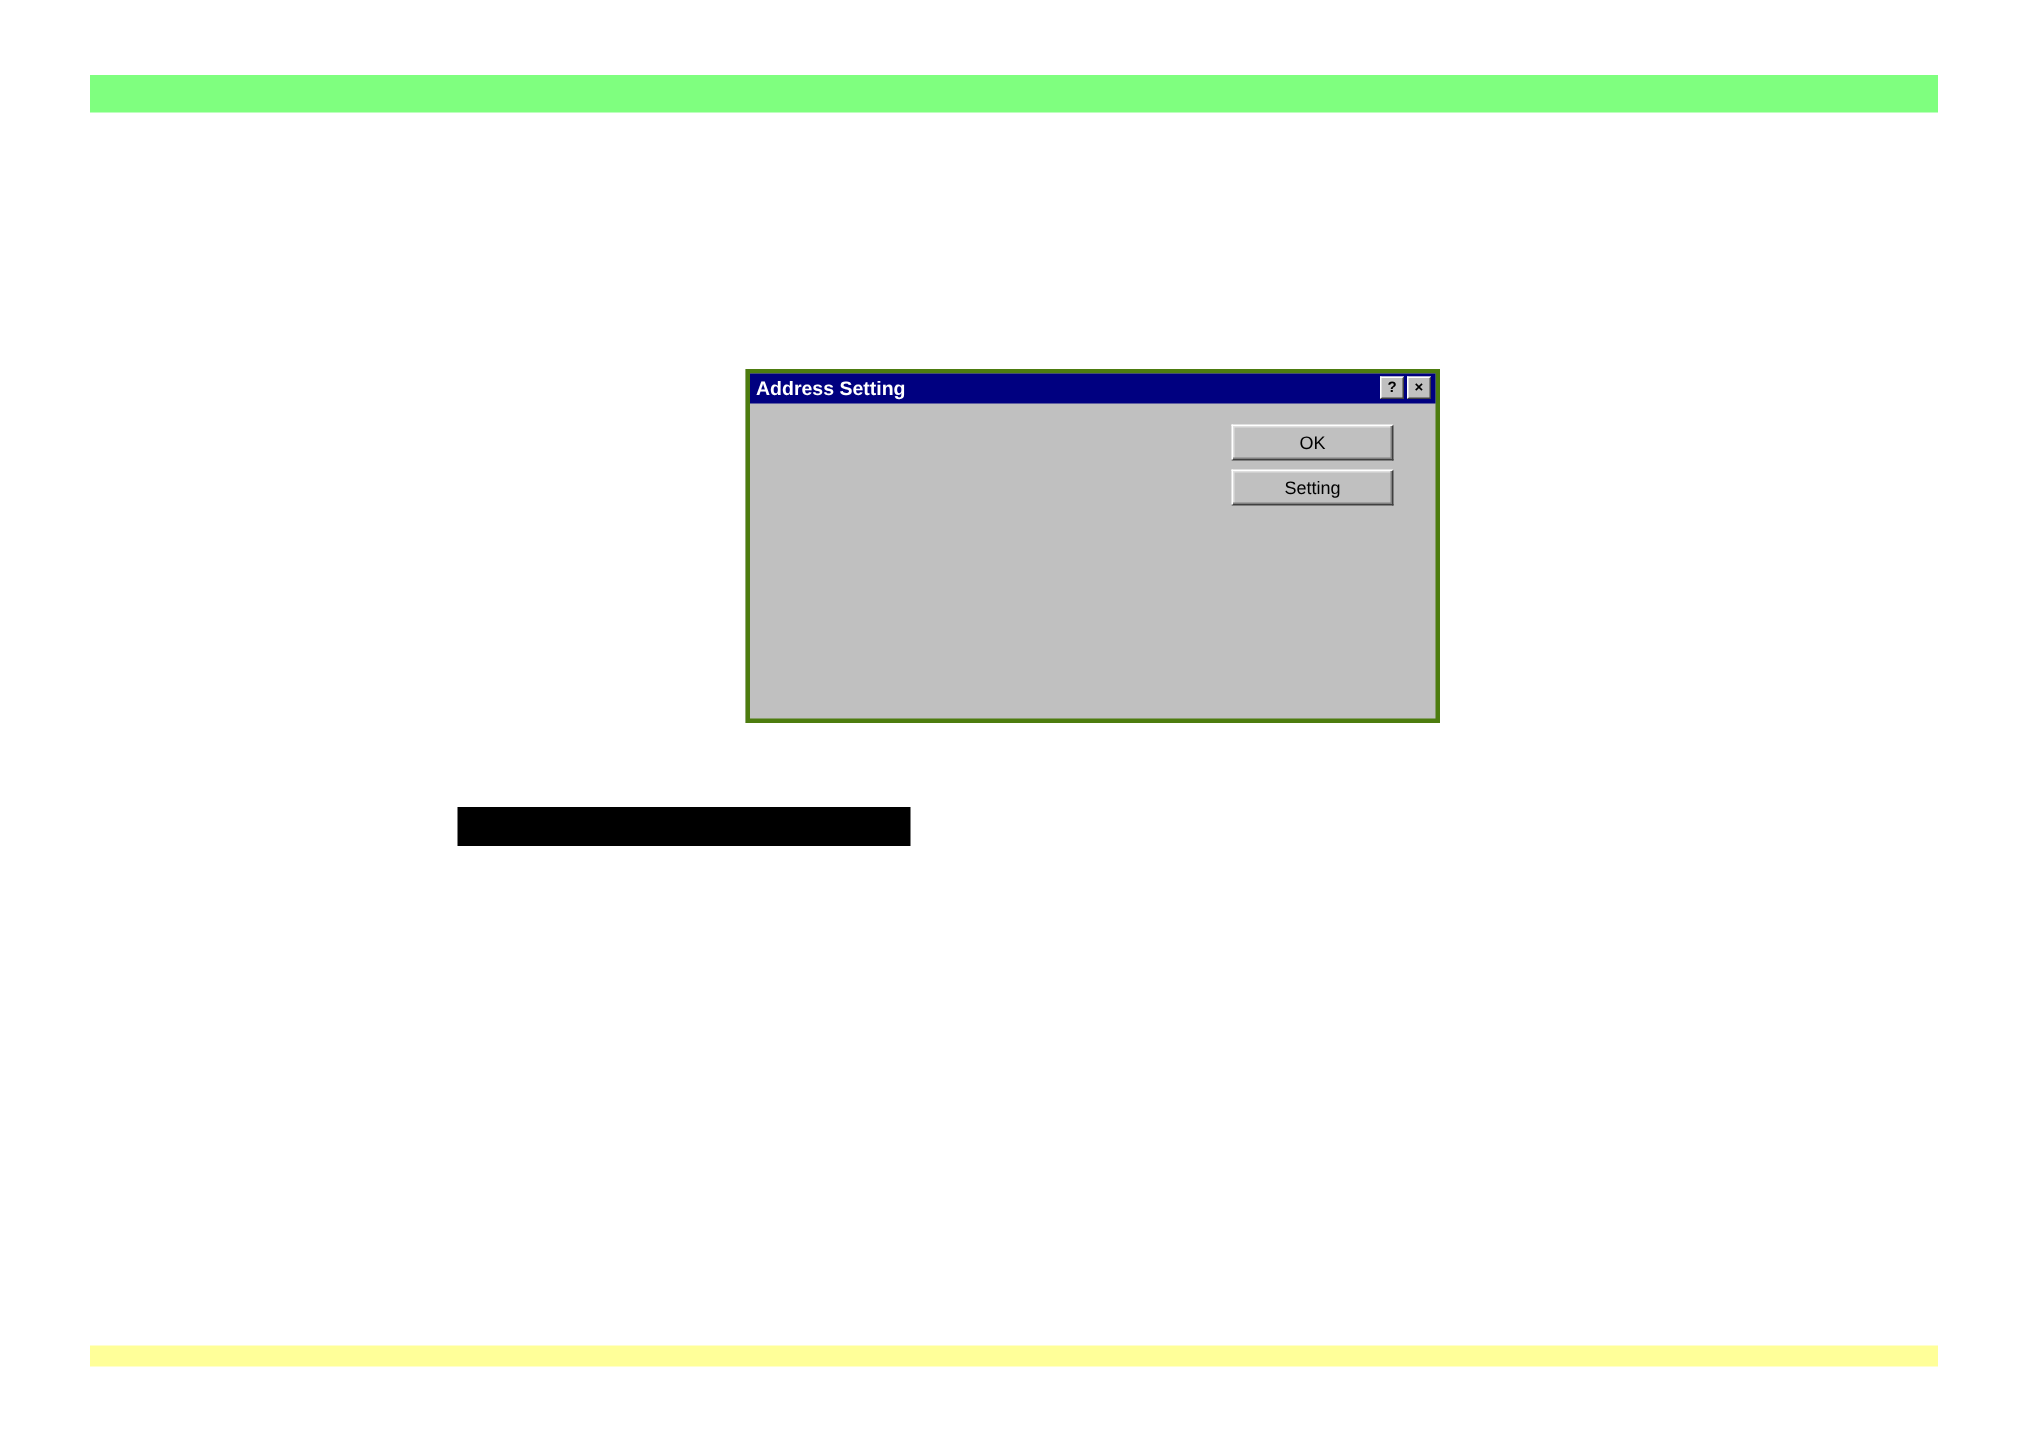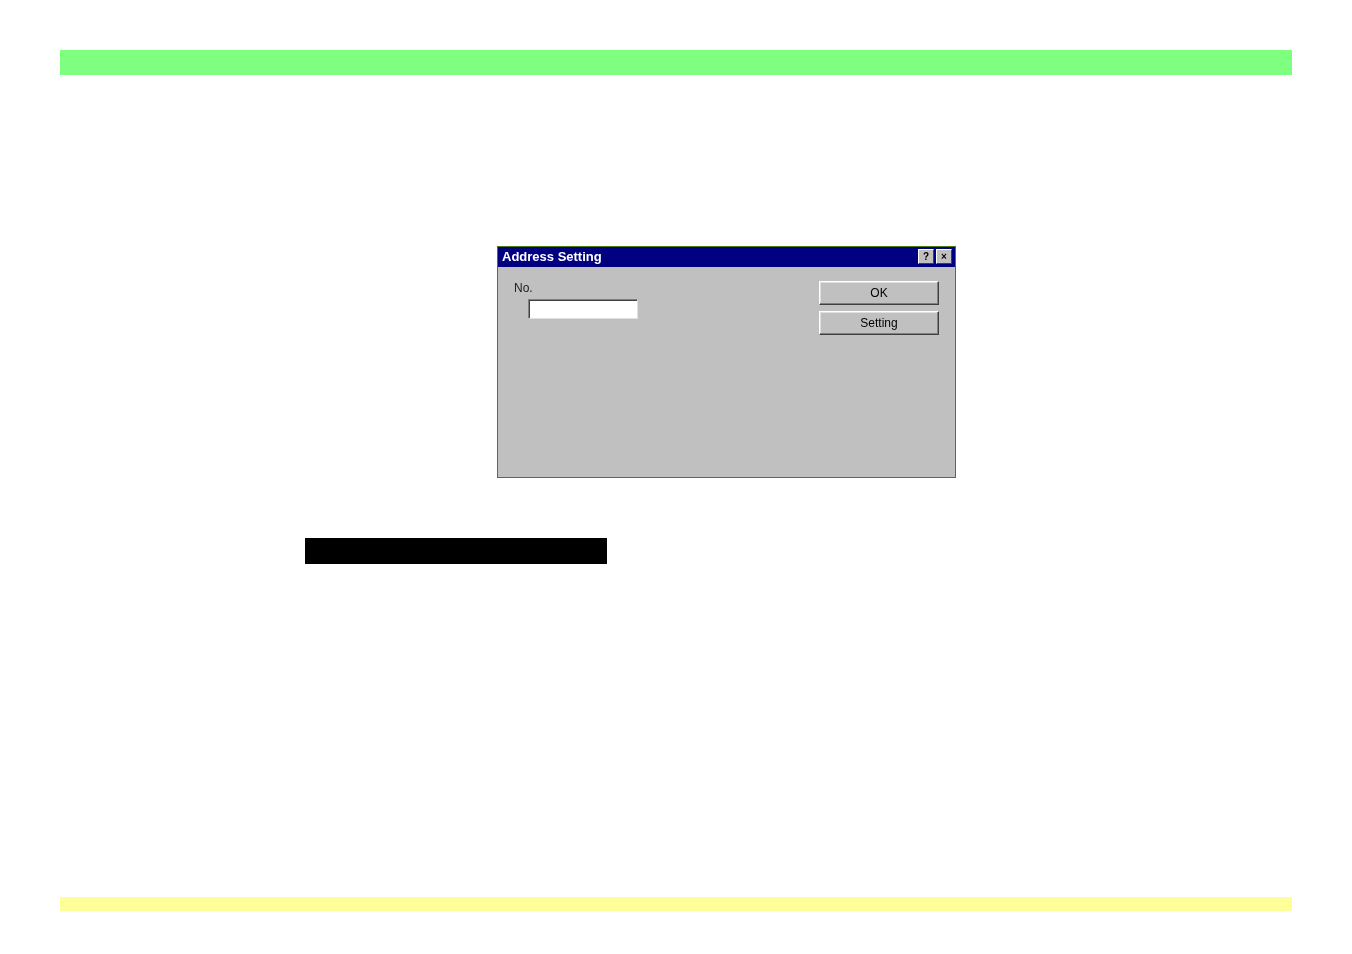--- a/index.html
+++ b/index.html
@@ -42,21 +42,21 @@
     background: #000000;
   }
 
   
   .dialog {
     position: absolute;
     left: 497px;
     top: 246px;
     width: 457px;
     background: #c0c0c0;
-    border: 1px solid #4d7c0f;
+    border: 3px solid #4d7c0f;
     box-shadow: 2px 2px 0 rgba(0,0,0,0);
   }
 
   .titlebar {
     background: #000080;
     color: #fff;
     font-weight: bold;
     font-size: 13px;
     padding: 2px 3px 3px 4px;
     display: flex;
@@ -120,21 +120,21 @@
     font-size: 12px;
   }
   .input-no    { width: 110px; margin-left: 14px; }
   .input-name  { width: 252px; margin-left: 14px; }
   .input-email { width: 252px; margin-left: 14px; }
 
   .field-block { margin-bottom: 14px; }
 
   .win-btn {
     display: block;
-    width: 120px;
+    width: 108px;
     height: 24px;
     background: #c0c0c0;
     border-top: 1px solid #ffffff;
     border-left: 1px solid #ffffff;
     border-right: 1px solid #404040;
     border-bottom: 1px solid #404040;
     box-shadow: inset -1px -1px 0 #808080, inset 1px 1px 0 #dfdfdf;
     font-family: inherit;
     font-size: 12px;
     text-align: center;
@@ -156,24 +156,20 @@
     <span class="title-text">Address Setting</span>
     <span class="controls">
       <span class="tb-btn">?</span>
       <span class="tb-btn">×</span>
     </span>
   </div>
 
   <div class="client">
 
     <div class="form-col">
-      <div class="field-block">
-        <div class="field-label">No.</div>
-        <input class="sunken-input input-no" type="text" value="" style="">
-      </div>
     </div>
 
     <div class="btn-col">
       <button class="win-btn">OK</button>
       <button class="win-btn">Setting</button>
     </div>
 
   </div>
 </div>
 

